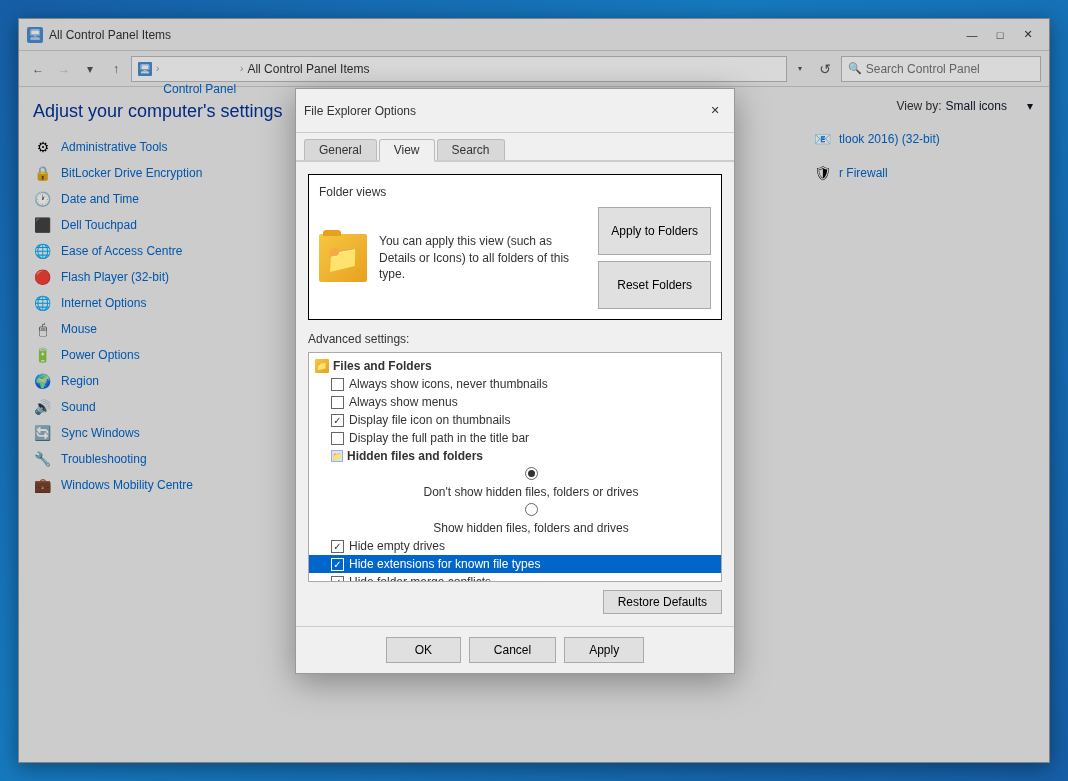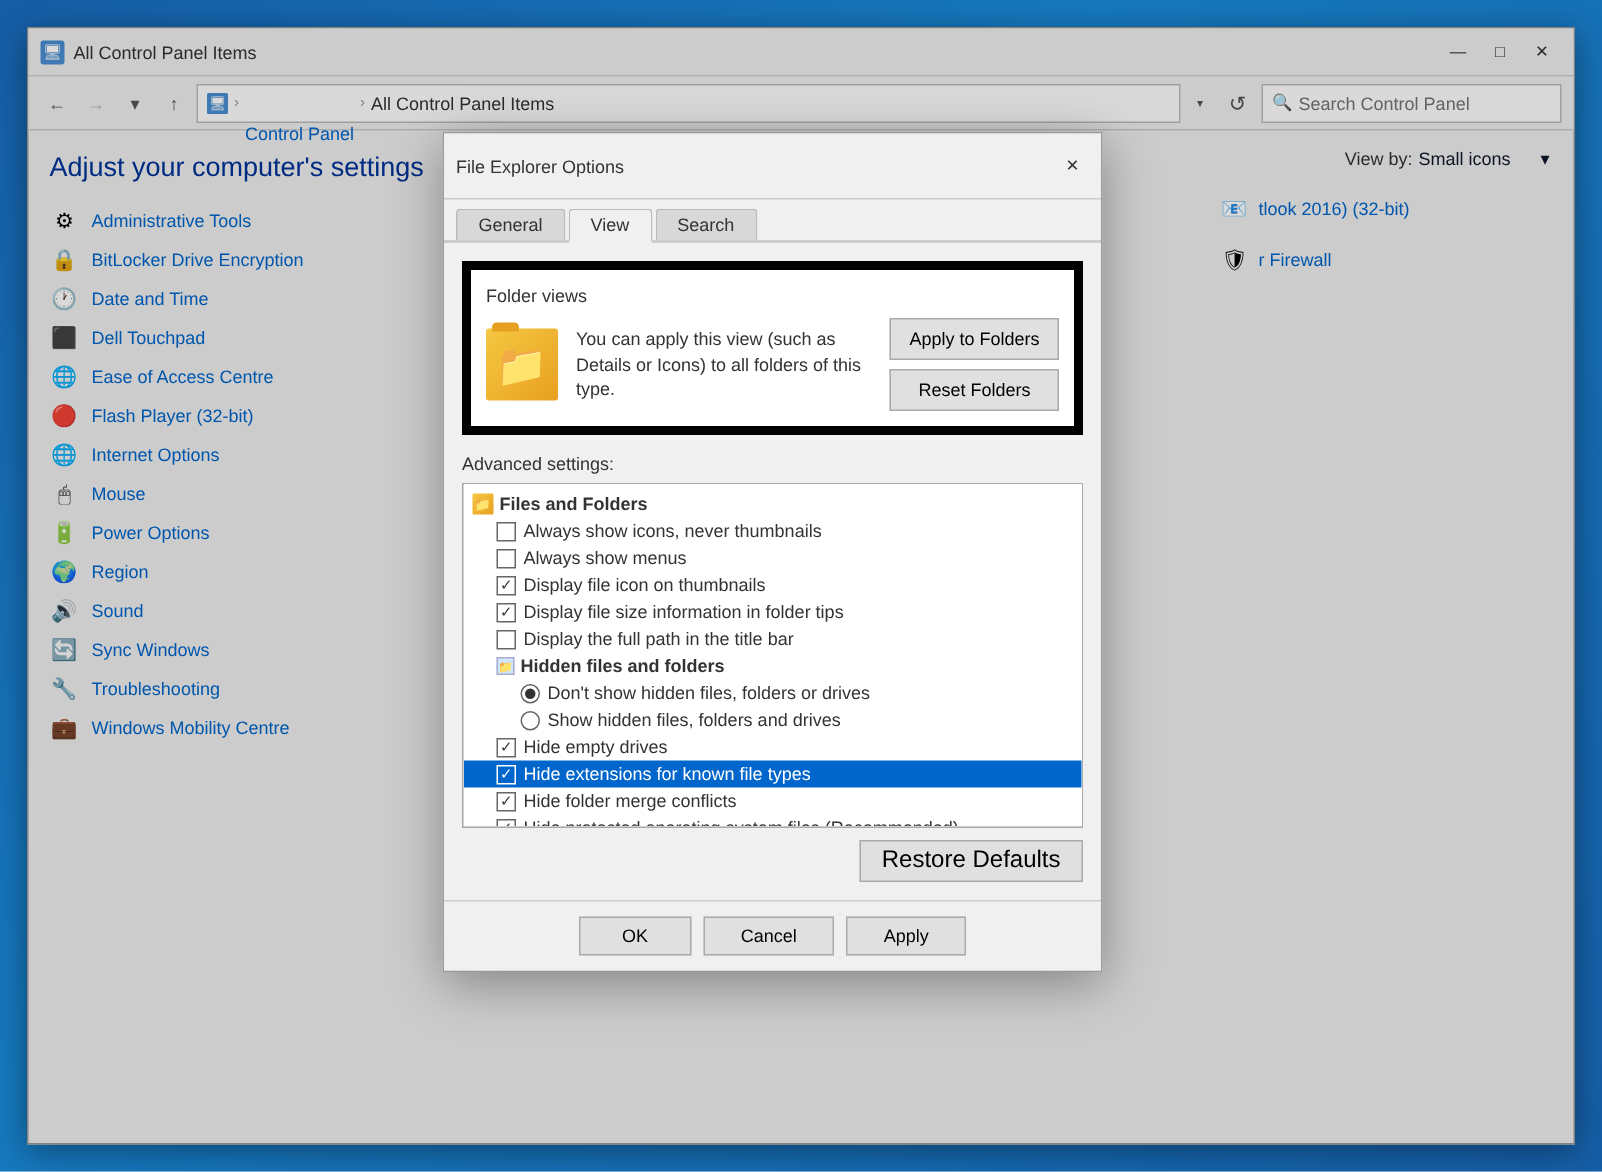--- a/index.html
+++ b/index.html
@@ -294,21 +294,21 @@
     }
 
     
     .dialog-body {
       padding: 12px;
       flex: 1;
     }
 
     
     .folder-views-section {
-      border: 6px solid #000000;
+      border: 1px solid #000000;
       padding: 10px;
       margin-bottom: 12px;
       background: white;
     }
     .section-title {
       font-size: 12px;
       color: #333;
       margin-bottom: 8px;
     }
     .folder-views-content {
@@ -338,21 +338,21 @@
       color: #333;
       line-height: 1.4;
       flex: 1;
     }
     .folder-views-buttons {
       display: flex;
       flex-direction: column;
       gap: 6px;
     }
     .folder-btn {
-      padding: 6px 12px;
+      padding: 16px 12px;
       font-size: 12px;
       background: #e0e0e0;
       border: 1px solid #aaa;
       cursor: pointer;
       min-width: 110px;
       text-align: center;
     }
 
     
     .advanced-title {
@@ -454,31 +454,32 @@
       flex-shrink: 0;
     }
     .radio-item {
       display: flex;
       align-items: center;
       padding: 2px 6px 2px 38px;
       gap: 5px;
       font-size: 12px;
       color: #333;
       cursor: pointer;
+      flex-direction: column;
     }
 
     
     .restore-row {
       display: flex;
       justify-content: flex-end;
       margin-top: 8px;
     }
     .restore-btn {
       padding: 4px 14px;
-      font-size: 16px;
+      font-size: 12px;
       background: #e0e0e0;
       border: 1px solid #aaa;
       cursor: pointer;
     }
 
     
     .dialog-footer {
       padding: 10px 12px;
       display: flex;
       justify-content: center;
@@ -690,24 +691,20 @@
         </div>
         <div class="settings-item">
           <div class="checkbox"></div>
           <span>Always show menus</span>
         </div>
         <div class="settings-item">
           <div class="checkbox checked"></div>
           <span>Display file icon on thumbnails</span>
         </div>
         <div class="settings-item">
-          <div class="checkbox checked"></div>
-          <span>Display file size information in folder tips</span>
-        </div>
-        <div class="settings-item">
           <div class="checkbox"></div>
           <span>Display the full path in the title bar</span>
         </div>
 
         <div class="subcategory">
           <div class="subcat-icon">📁</div>
           <span>Hidden files and folders</span>
         </div>
         <div class="radio-item">
           <div class="radio-outer checked"></div>

